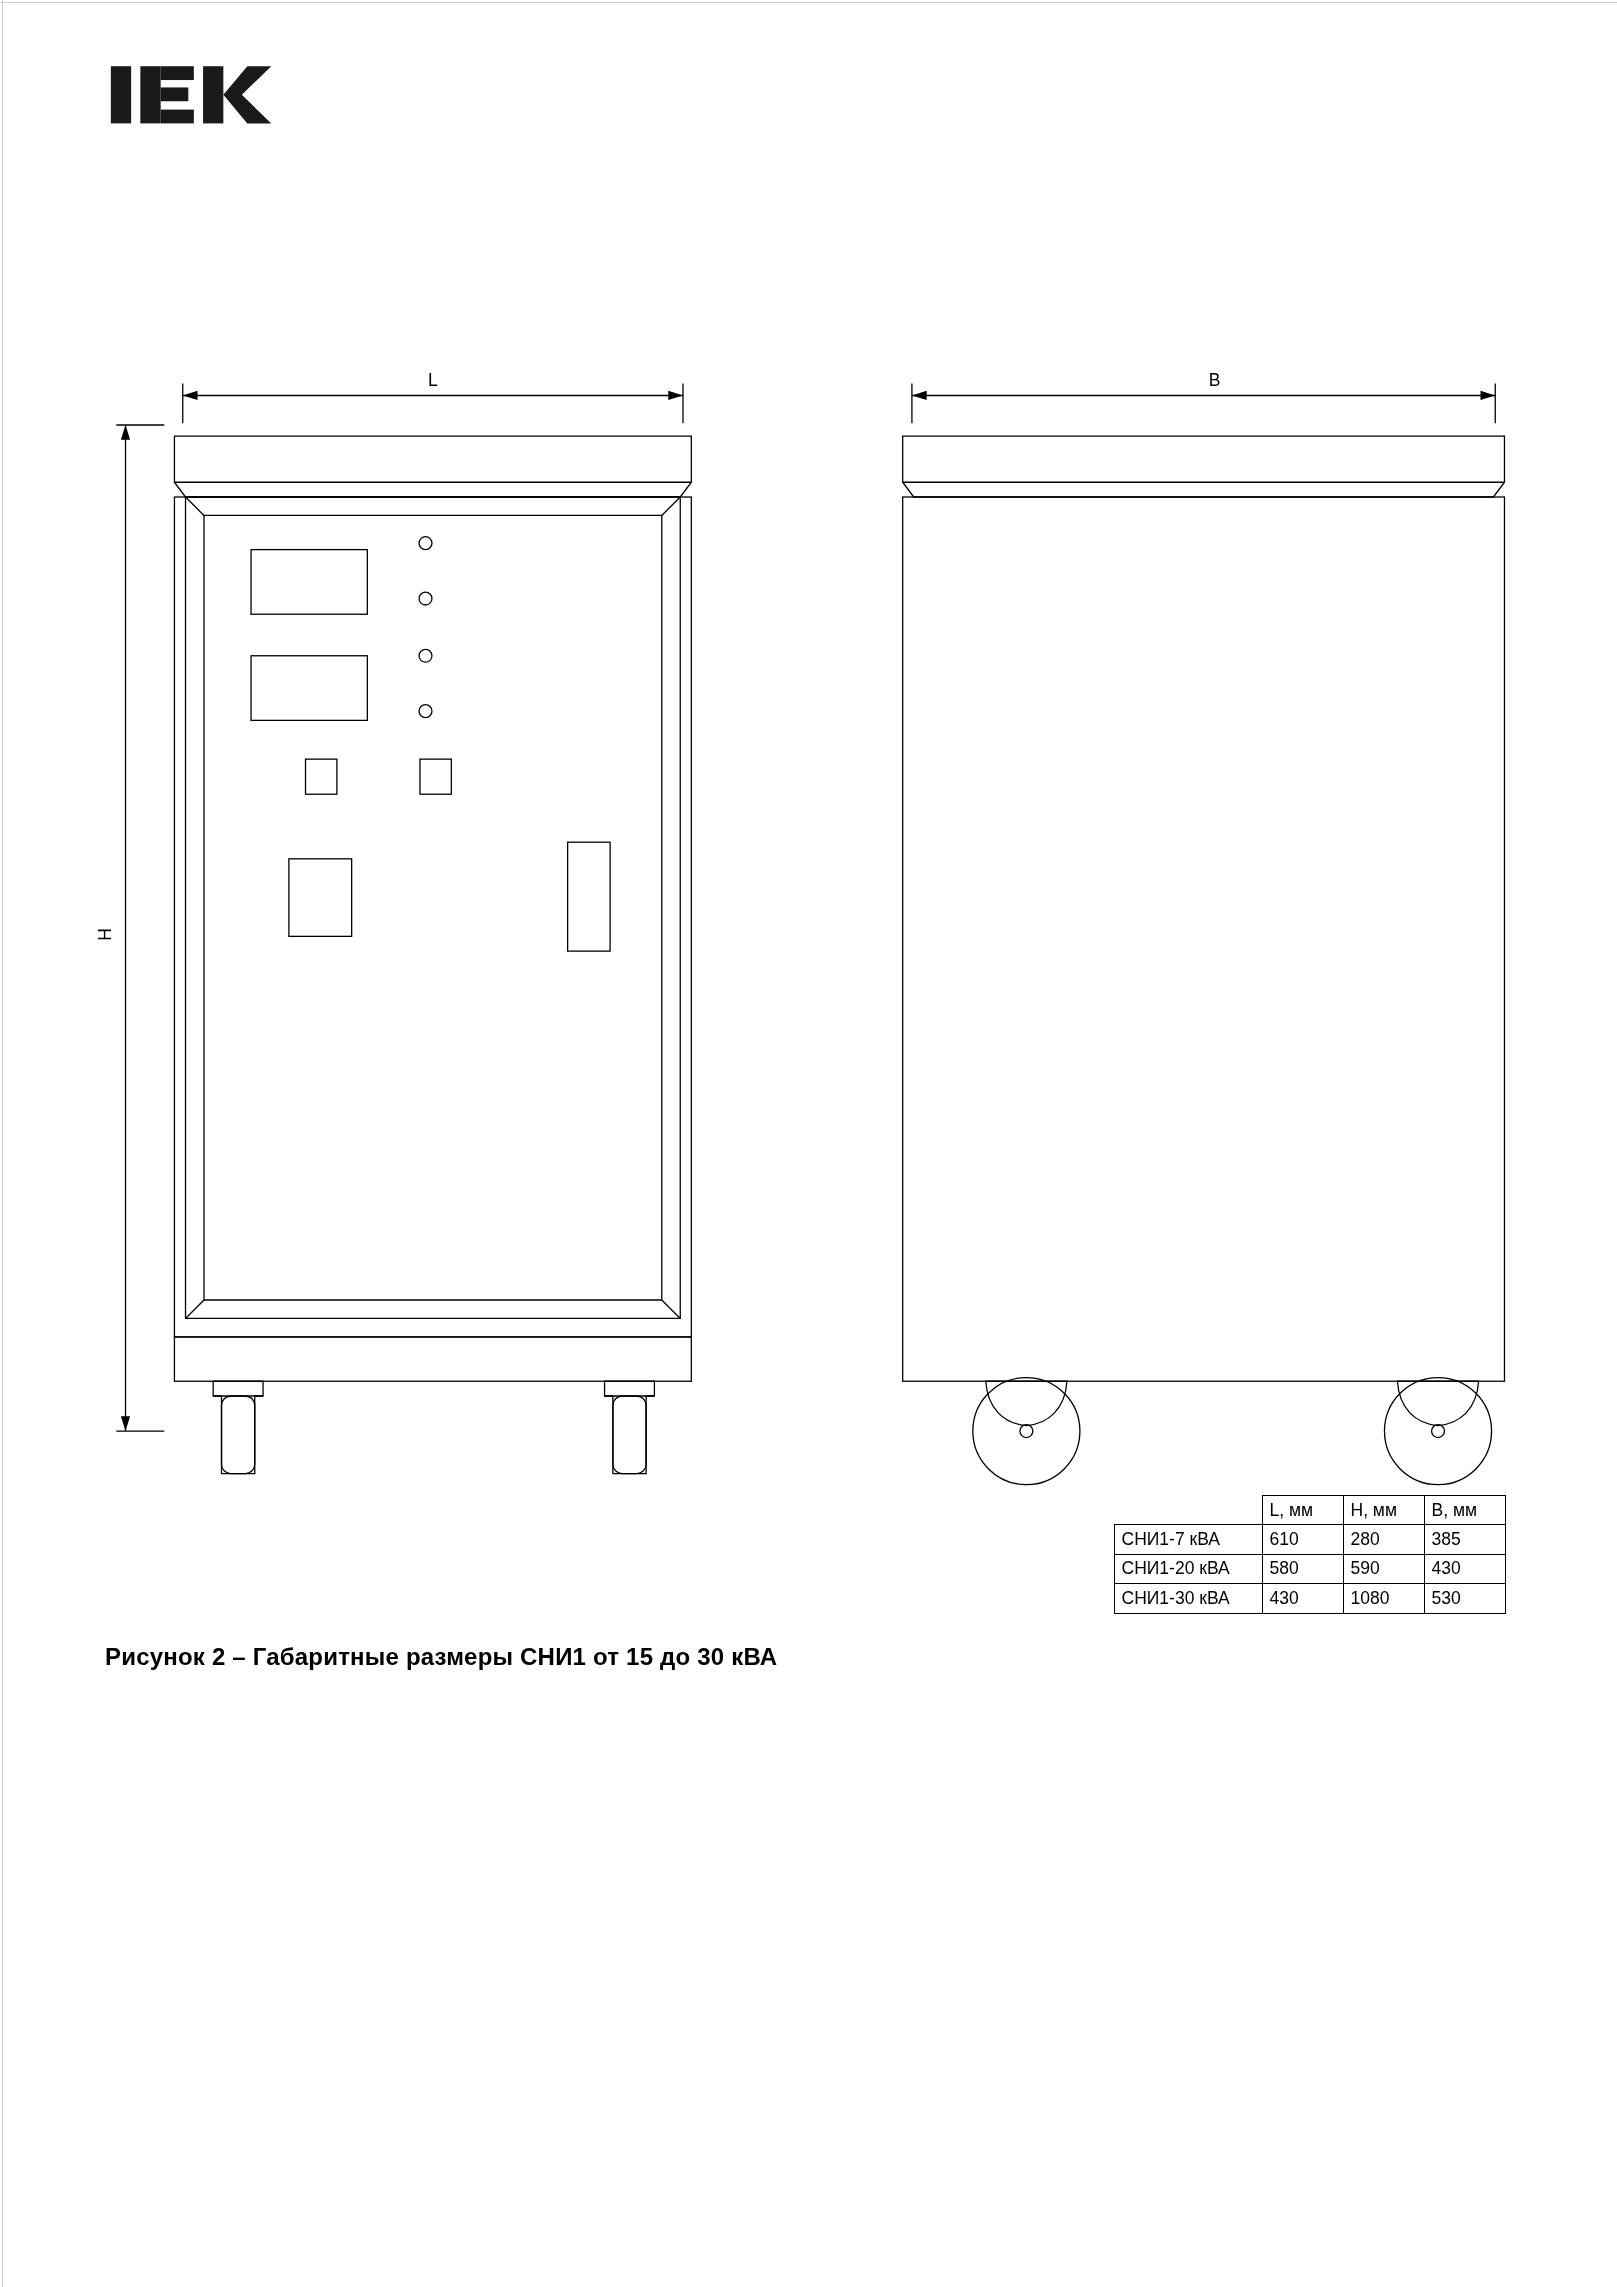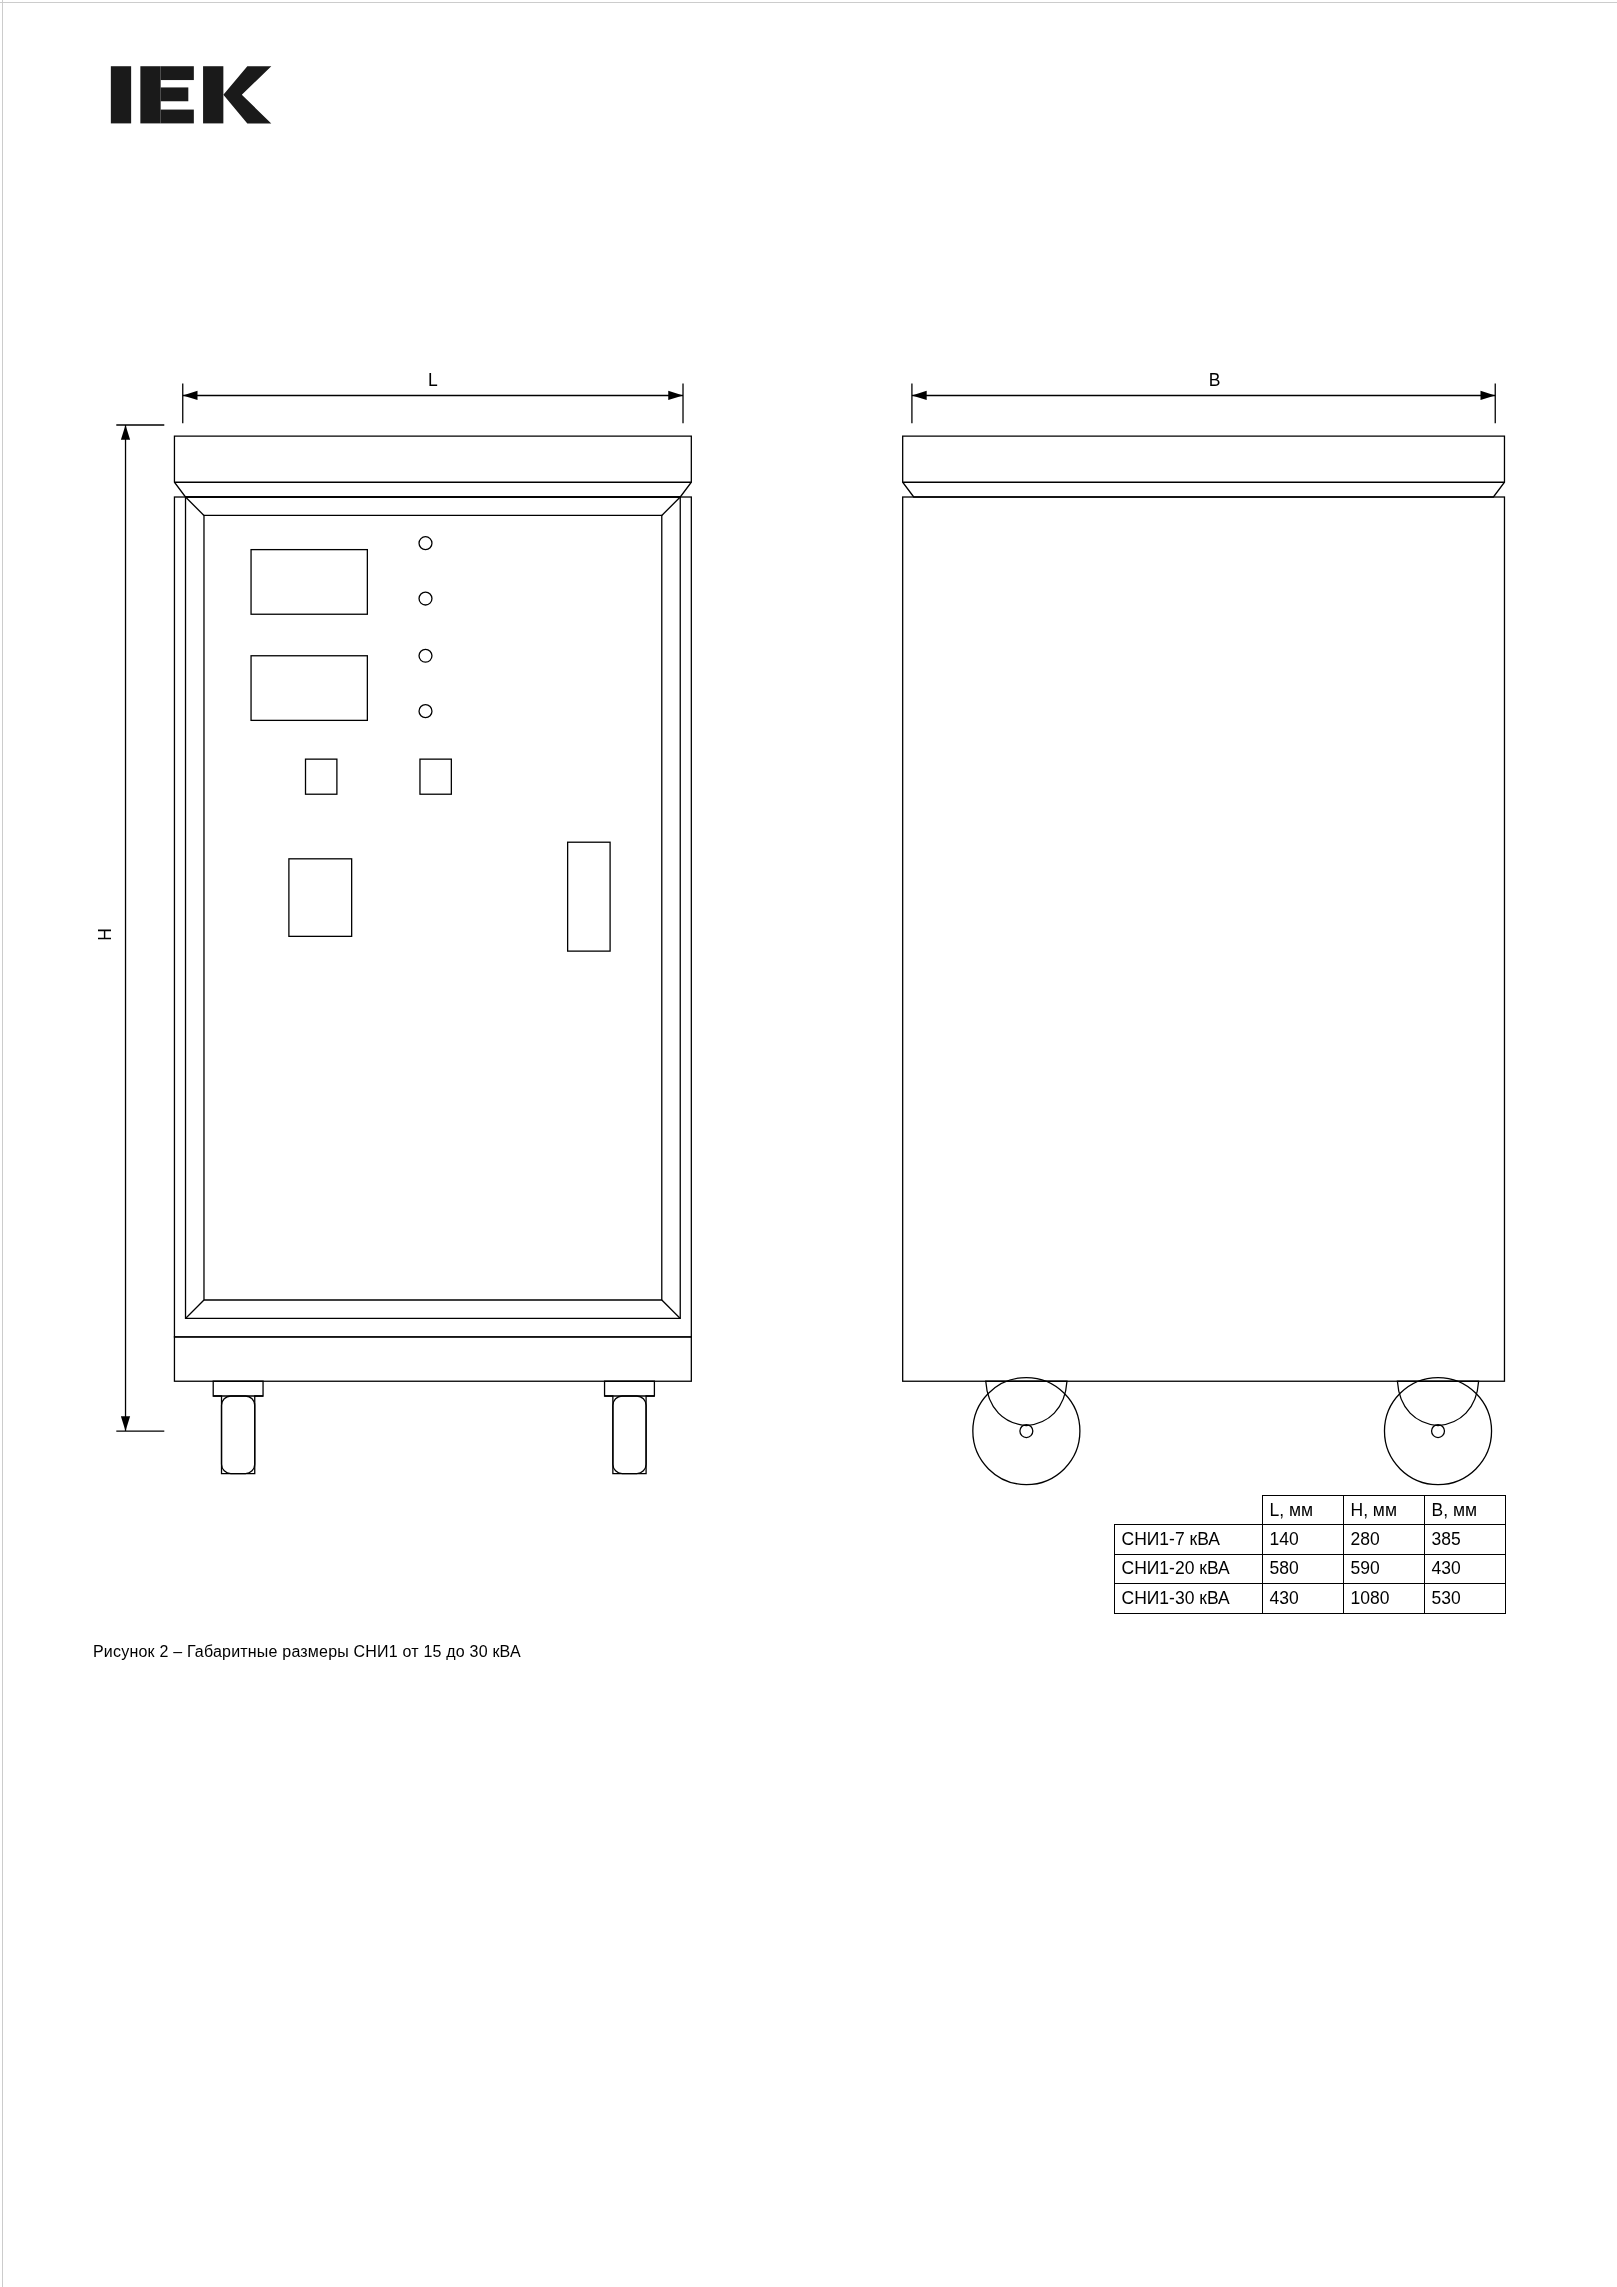--- a/index.html
+++ b/index.html
@@ -52,24 +52,24 @@
     left: 0;
     top: 351px;
     width: 1618px;
     height: 1311px;
   }
   .drawing svg { display: block; }
 
   
   .caption {
     position: absolute;
-    left: 93px;
+    left: 105px;
     top: 1643px;
-    font-size: 16px;
-    font-weight: normal;
+    font-size: 24px;
+    font-weight: bold;
     letter-spacing: 0.2px;
     white-space: nowrap;
   }
 
   
   .dim-table {
     position: absolute;
     left: 1114px;
     top: 1495px;
     border-collapse: collapse;
@@ -222,21 +222,21 @@
       <tr>
         <th class="corner"></th>
         <th class="colhead">L, мм</th>
         <th class="colhead">H, мм</th>
         <th class="colhead">B, мм</th>
       </tr>
     </thead>
     <tbody>
       <tr>
         <td class="rowhead">СНИ1-7 кВА</td>
-        <td class="val">140</td>
+        <td class="val">610</td>
         <td class="val">280</td>
         <td class="val">385</td>
       </tr>
       <tr>
         <td class="rowhead">СНИ1-20 кВА</td>
         <td class="val">580</td>
         <td class="val">590</td>
         <td class="val">430</td>
       </tr>
       <tr>

